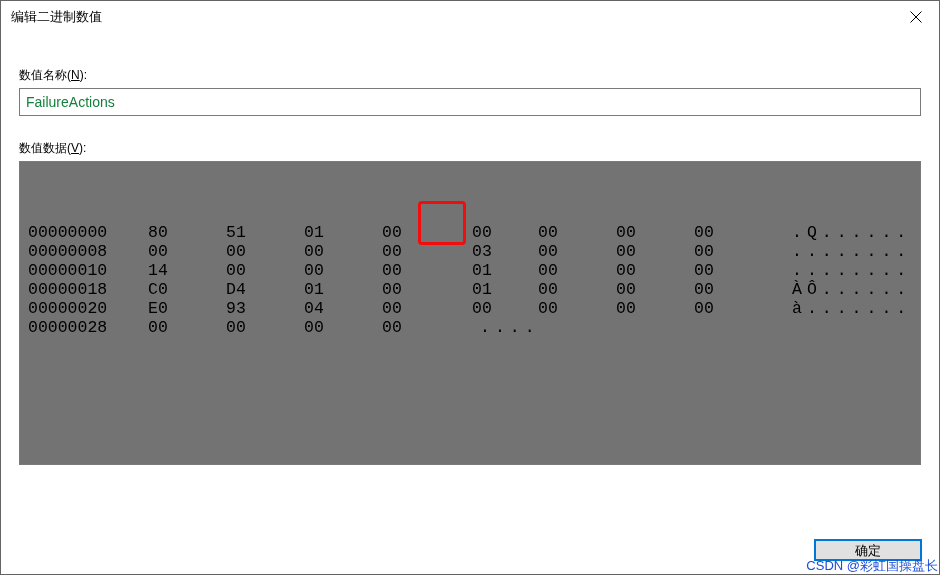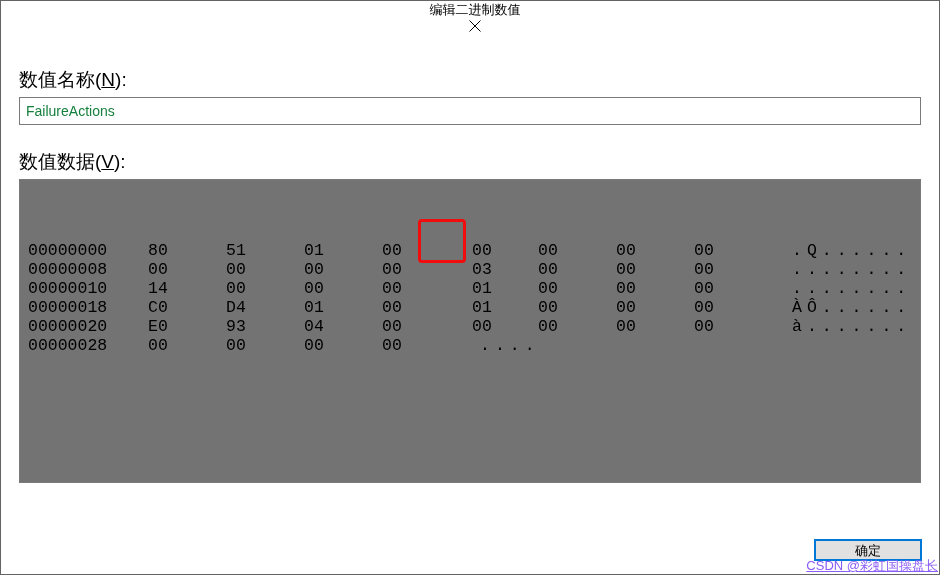--- a/index.html
+++ b/index.html
@@ -7,28 +7,28 @@
     margin: 0;
     font-family: "Microsoft YaHei", "Segoe UI", Tahoma, sans-serif;
     font-size: 13px;
     background: #fff;
     color: #000;
     width: 940px;
     height: 575px;
     position: relative;
   }
   .dialog { width: 940px; height: 575px; border: 1px solid #646464; background:#fff; }
-  .titlebar { display:flex; align-items:center; justify-content:space-between; height:32px; padding-left:10px;flex-direction:column; }
+  .titlebar { display:flex; align-items:center; justify-content:space-between; height:32px; padding-left:10px; }
   .titlebar-title { font-size:13px; }
   .close-btn { width:46px; height:32px; display:flex; align-items:center; justify-content:center; cursor:pointer; }
   .close-btn svg { width:12px; height:12px; }
 
   .content { padding: 10px 18px 0 18px; }
 
-  .field-label { font-size:19px; margin: 24px 0 4px 0; }
+  .field-label { font-size:12px; margin: 24px 0 4px 0; }
   .field-label .mn { text-decoration: underline; }
   .name-input {
     width: 100%;
     height: 28px;
     border: 1px solid #7a7a7a;
     background: #fff;
     padding: 0 6px;
     font-size: 14px;
     color:#15803d;
   }
@@ -82,24 +82,23 @@
   }
   .btn-primary {
     border: 2px solid #0078d7;
   }
 
   .watermark {
     position:absolute;
     right: 2px;
     bottom: 0;
     font-size: 13px;
-    color: #8b5cf6;
+    color: #1d4ed8;
     font-family: "Microsoft YaHei", sans-serif;
     pointer-events:none;
-    text-decoration:underline;
   }
 </style>
 </head>
 <body>
 
 <div class="dialog">
 
   <div class="titlebar">
     <span class="titlebar-title">编辑二进制数值</span>
     <div class="close-btn">

